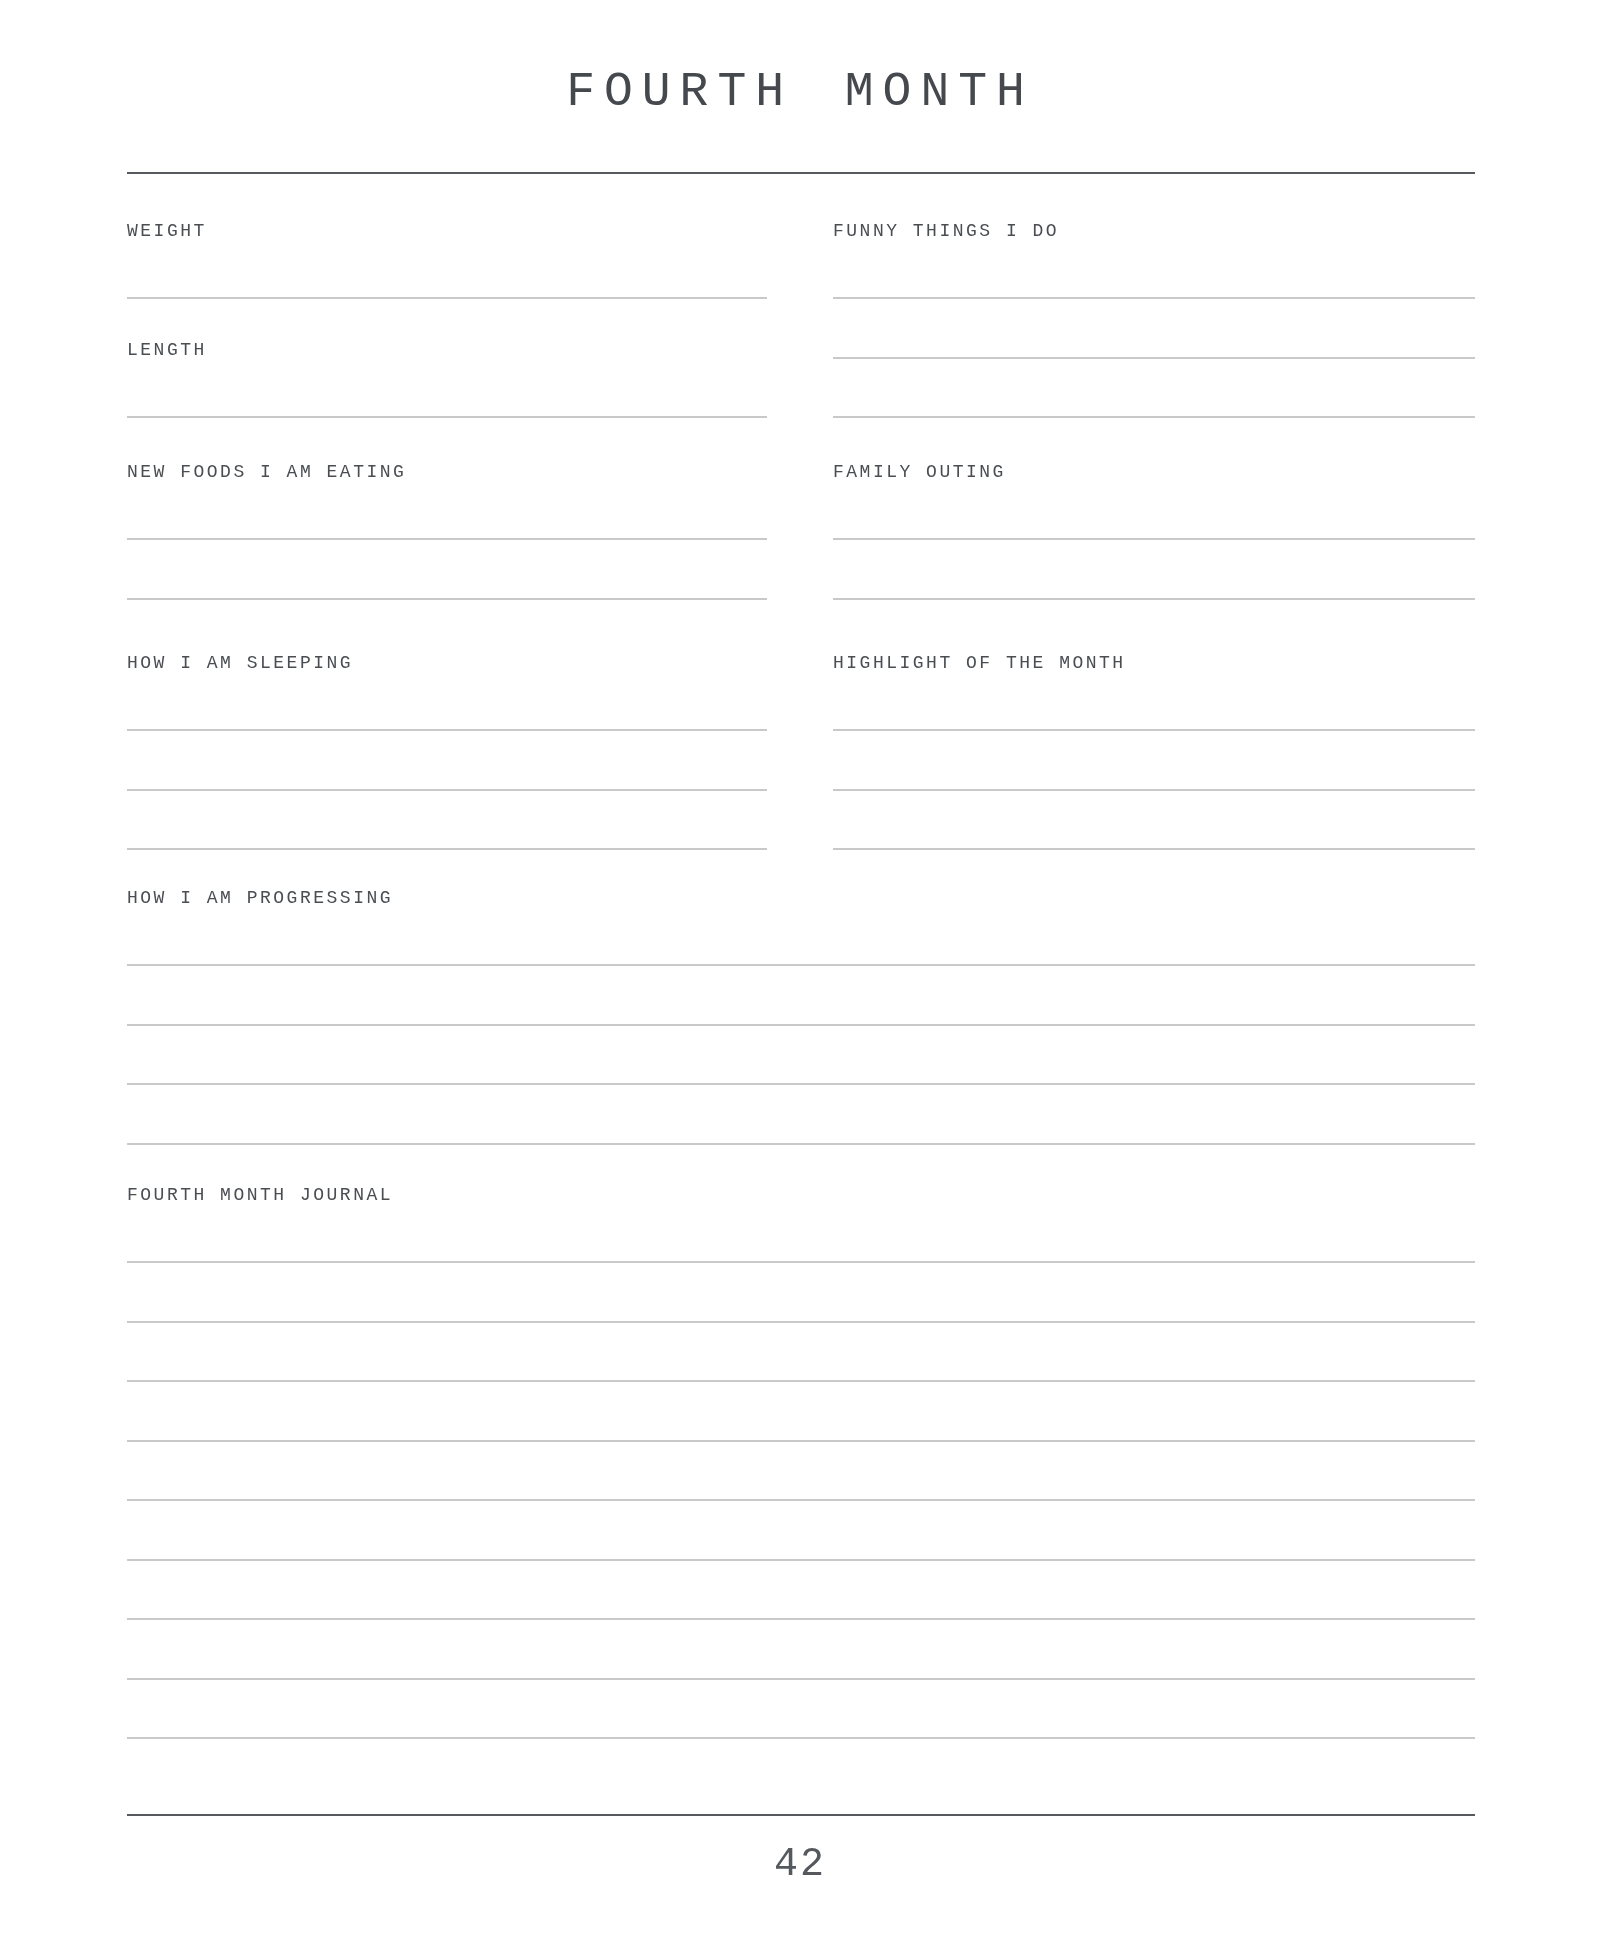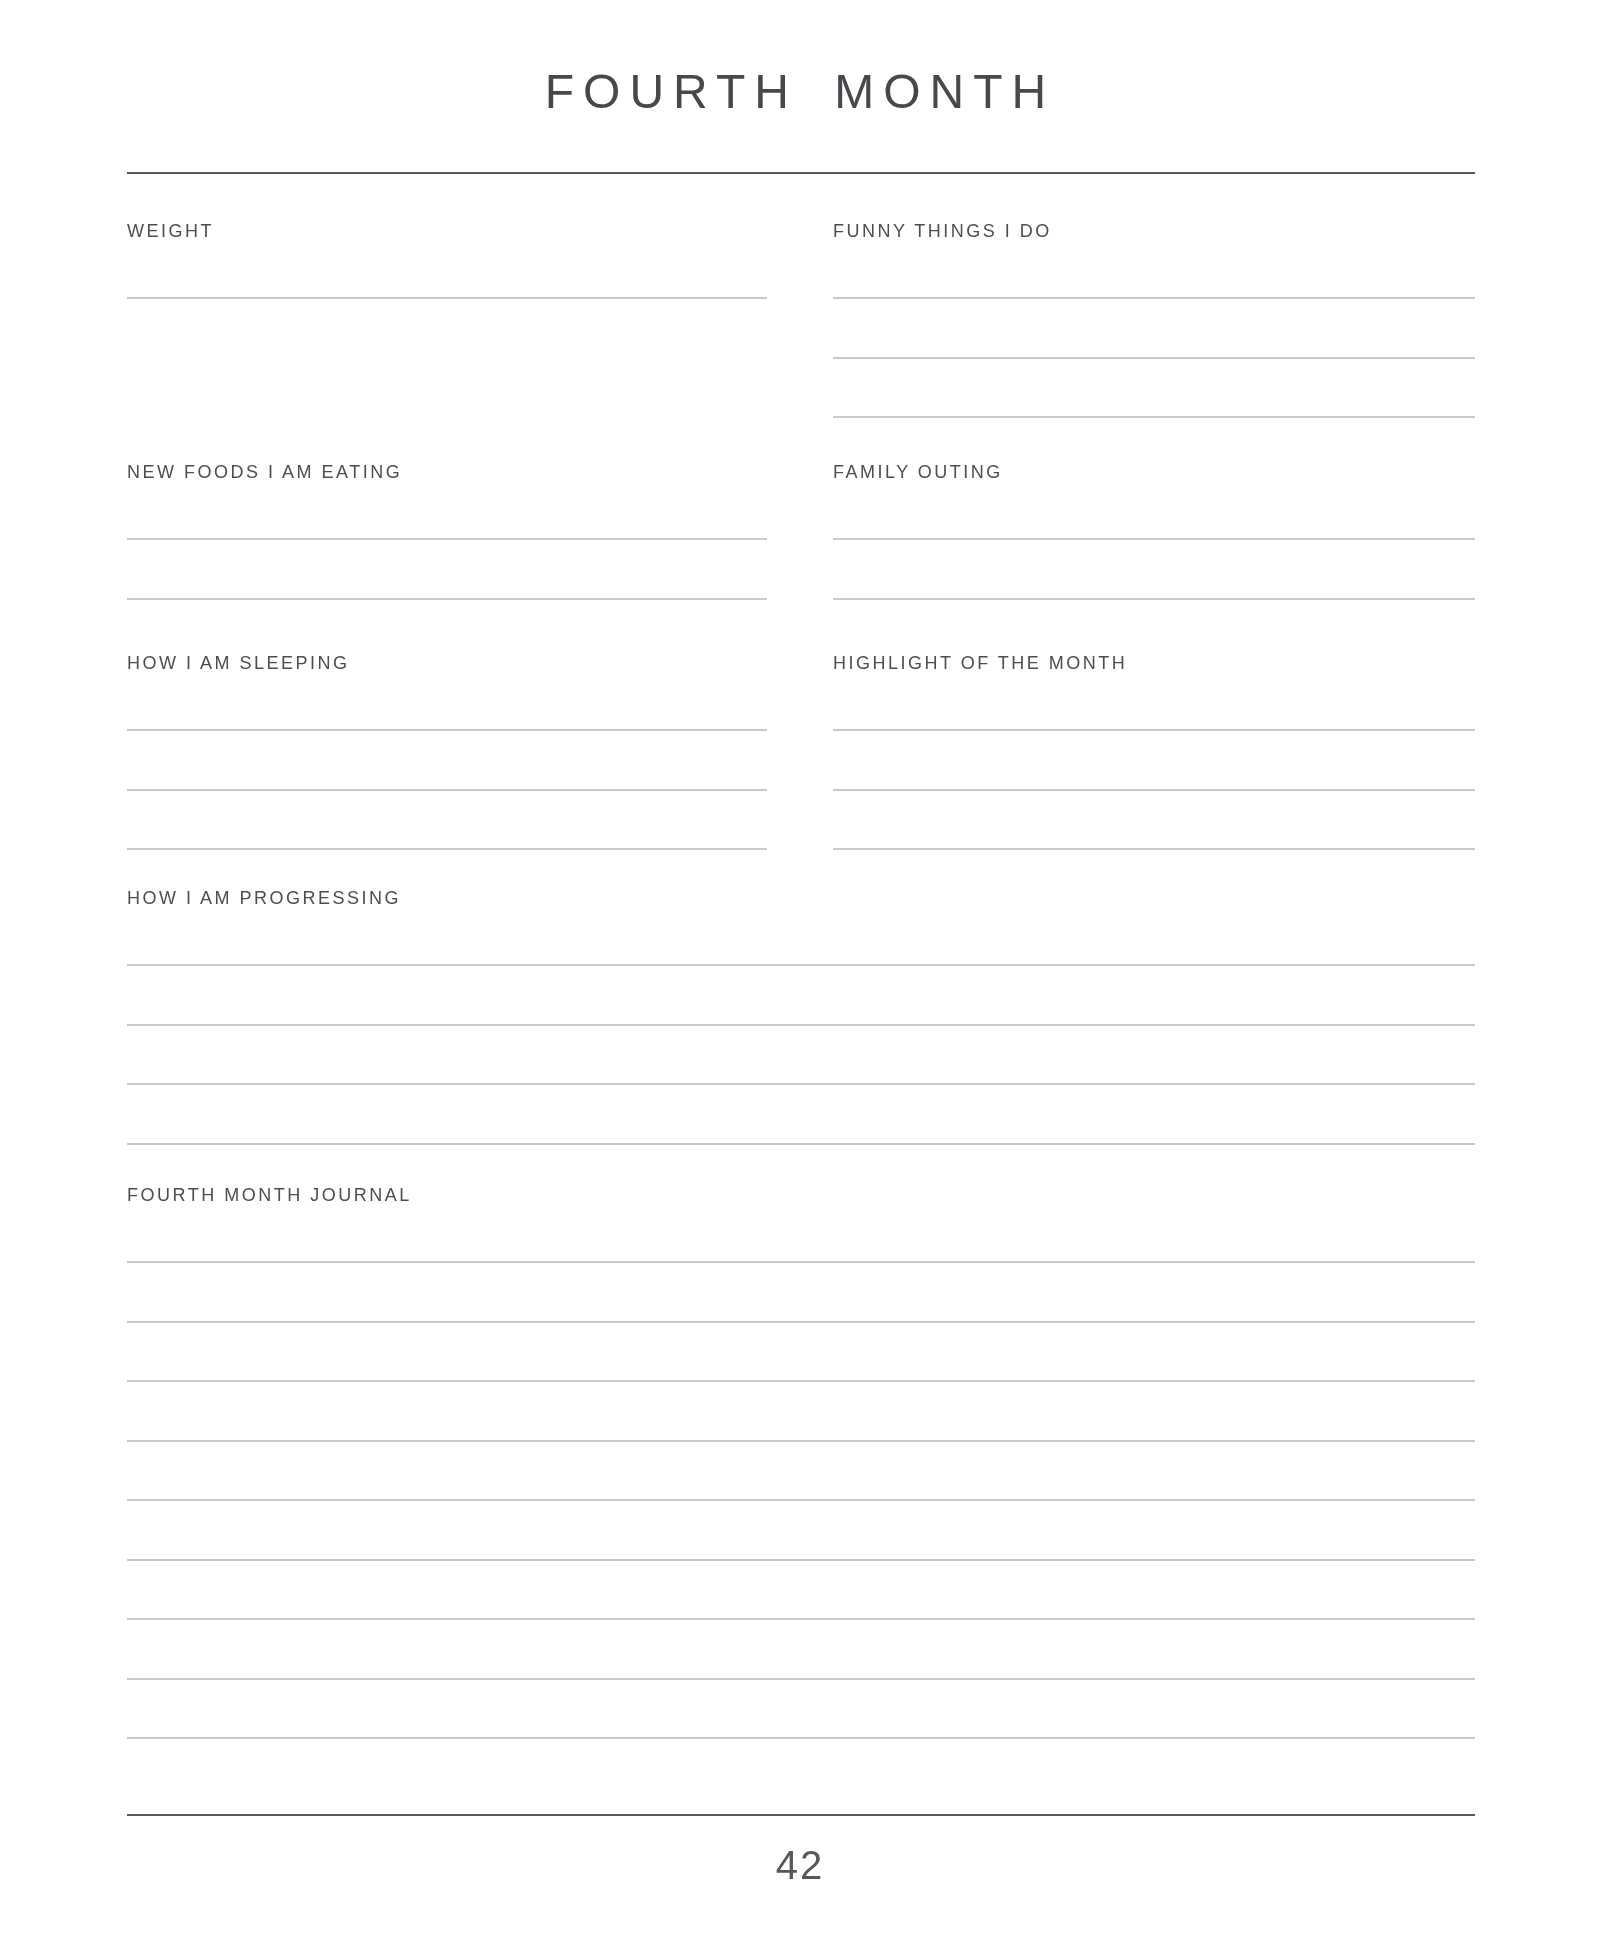--- a/index.html
+++ b/index.html
@@ -1,21 +1,21 @@
 <!DOCTYPE html>
 <html><head>
 <meta charset="utf-8">
 <style>
   html,body{margin:0;padding:0;background:#ffffff;}
   .page{
     position:relative;
     width:1600px;
     height:1937px;
     background:#ffffff;
-    font-family:Liberation Sans, sans-serif;
+    font-family:Liberation Mono, monospace;
     color:#4a4e53;
     overflow:hidden;
   }
   .page-title{
     position:absolute;
     top:68px; left:0; width:1600px;
     text-align:center;
     font-size:48px;
     line-height:48px;
     letter-spacing:9px;
@@ -77,20 +77,26 @@
 
   <div class="rule-dark top"></div>
 
   <div class="field col-left" id="f-weight">
     <div class="field-label">WEIGHT</div>
     <div>
         <div class="rule first"></div>
       </div>
   </div>
 
+  <div class="field col-left" id="f-length">
+    <div class="field-label">LENGTH</div>
+    <div>
+        <div class="rule first"></div>
+      </div>
+  </div>
 
   <div class="field col-left" id="f-newfoods">
     <div class="field-label">NEW FOODS I AM EATING</div>
     <div>
         <div class="rule first"></div>
         <div class="rule"></div>
       </div>
   </div>
 
   <div class="field col-left" id="f-sleeping">

